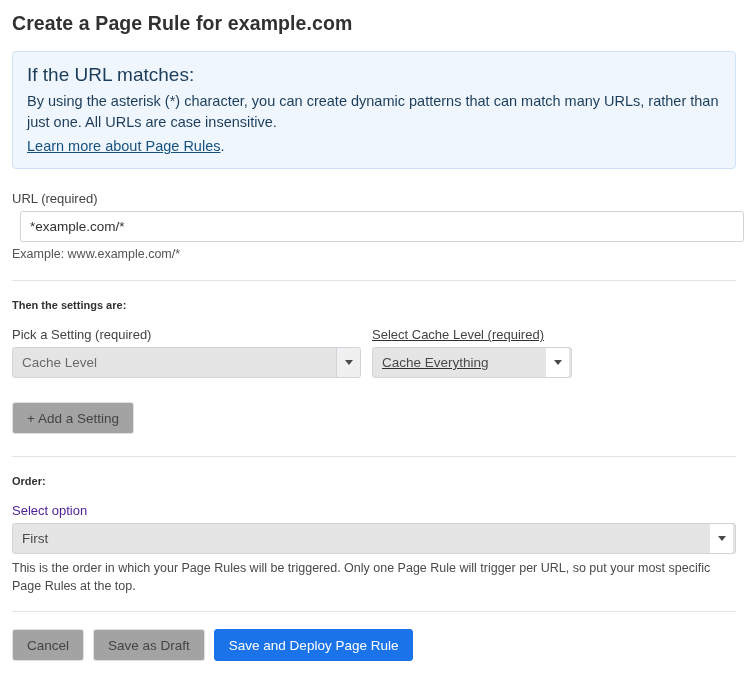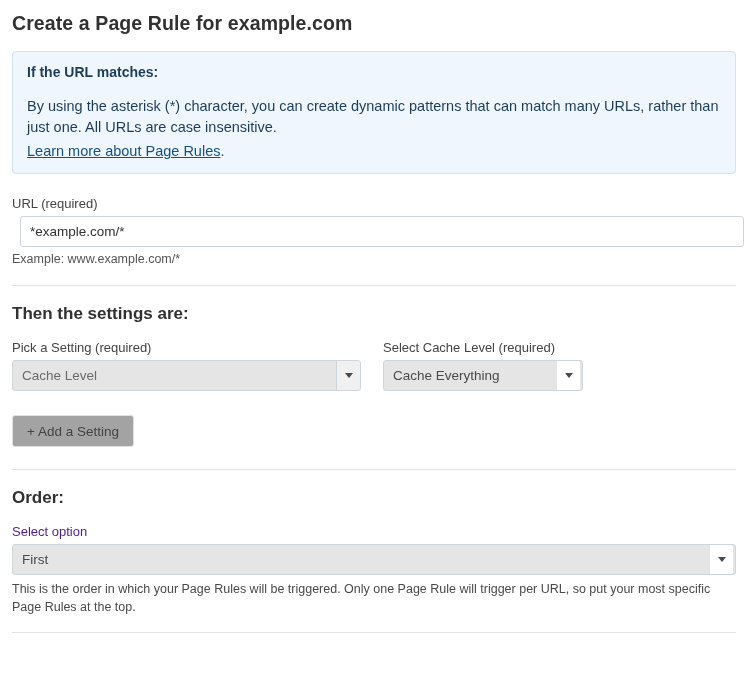--- a/index.html
+++ b/index.html
@@ -30,24 +30,24 @@
   }
   
   .callout {
     border: 1px solid #cfe2f7;
     background: #eff6fd;
     border-radius: 4px;
     padding: 12px 14px 13px 14px;
     margin-bottom: 22px;
   }
   .callout-title {
-    font-weight: bold;
-    font-size: 14px;
+    font-weight: normal;
+    font-size: 19px;
     color: #1c3d5a;
-    margin-bottom: 16px;
+    margin-bottom: 5px;
   }
   .callout-text {
     font-size: 14.5px;
     line-height: 1.45;
     color: #1c3d5a;
   }
   .callout-link {
     display: inline-block;
     margin-top: 5px;
     font-size: 14.5px;
@@ -83,36 +83,36 @@
     font-size: 12.5px;
     color: #555;
     margin-top: 5px;
   }
   .divider {
     border: none;
     border-top: 1px solid #e3e3e3;
     margin: 19px 0 0 0;
   }
   .section-title {
-    font-size: 17px;
+    font-size: 11px;
     font-weight: bold;
     color: #313131;
     margin: 18px 0 16px 0;
   }
   
   .settings-row {
     display: flex;
     align-items: center;
   }
   .setting-col {
     display: flex;
     flex-direction: column;
   }
   .col-pick { width: 349px; }
-  .col-cache { width: 200px; margin-left: 22px; }
+  .col-cache { width: 200px; margin-left: 11px; text-decoration: underline; }
 
   .select-wrap {
     position: relative;
     display: block;
   }
   .select-box {
     box-sizing: border-box;
     height: 31px;
     border: 1px solid #cfd5da;
     border-radius: 3px;
@@ -255,14 +255,19 @@
   <div class="order-select">
     <div class="select-box">First</div>
     <div class="select-arrow-btn flat">
       <span class="caret"></span>
     </div>
   </div>
   <div class="order-help">This is the order in which your Page Rules will be triggered. Only one Page Rule will trigger per URL, so put your most specific Page Rules at the top.</div>
 
   <hr class="divider" style="margin-top:16px;">
 
+  <div class="footer-actions">
+    <button class="btn btn-grey">Cancel</button>
+    <button class="btn btn-grey">Save as Draft</button>
+    <button class="btn btn-blue">Save and Deploy Page Rule</button>
+  </div>
 
 </div>
 
 </body></html>

